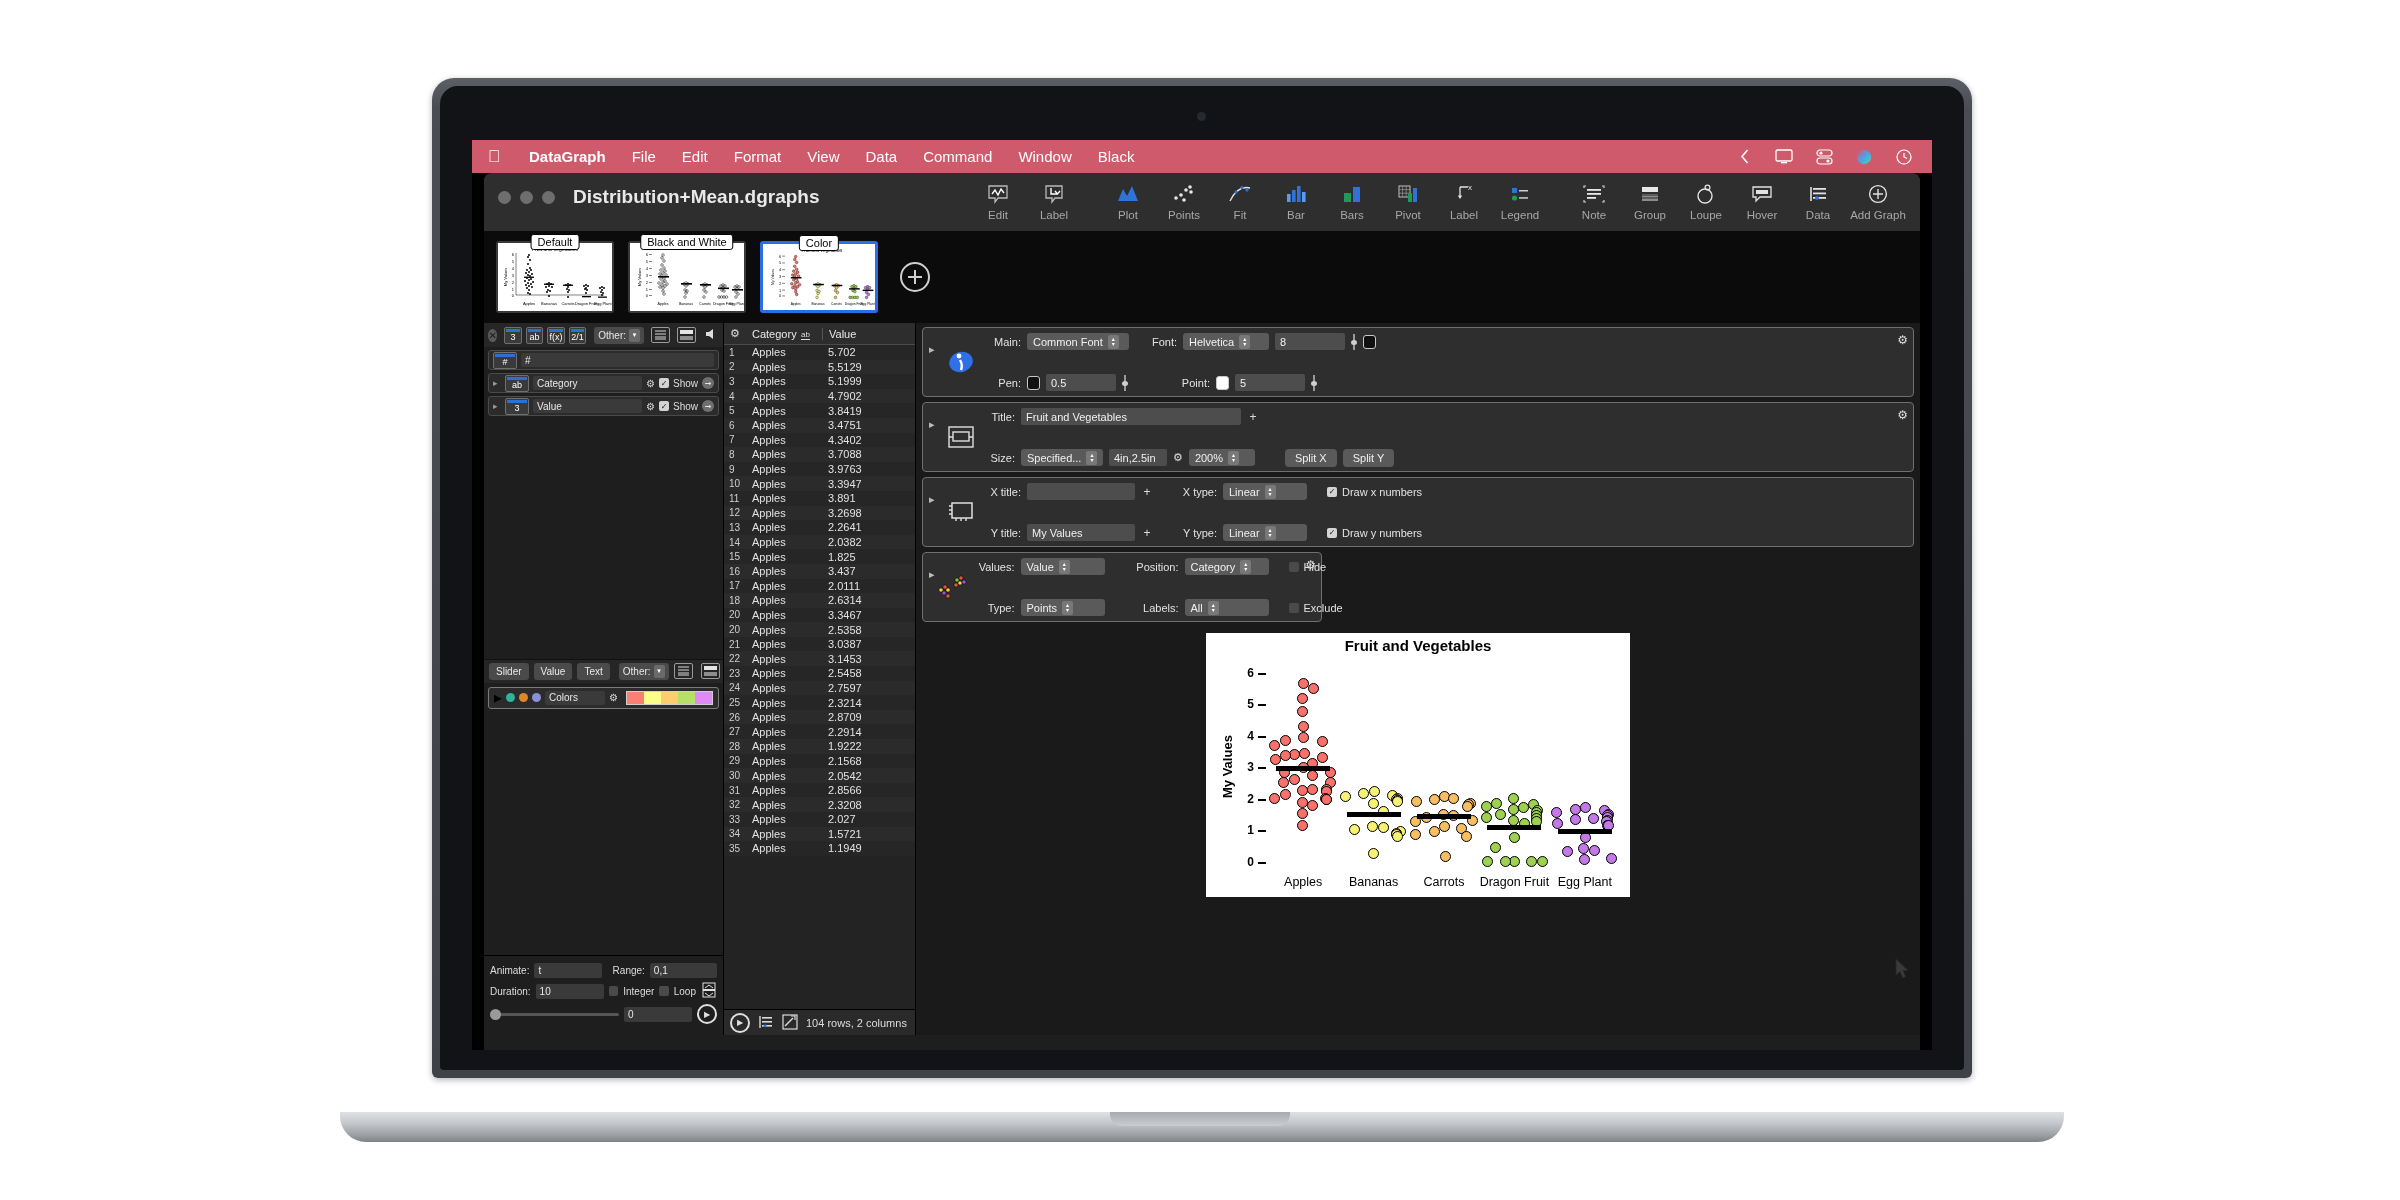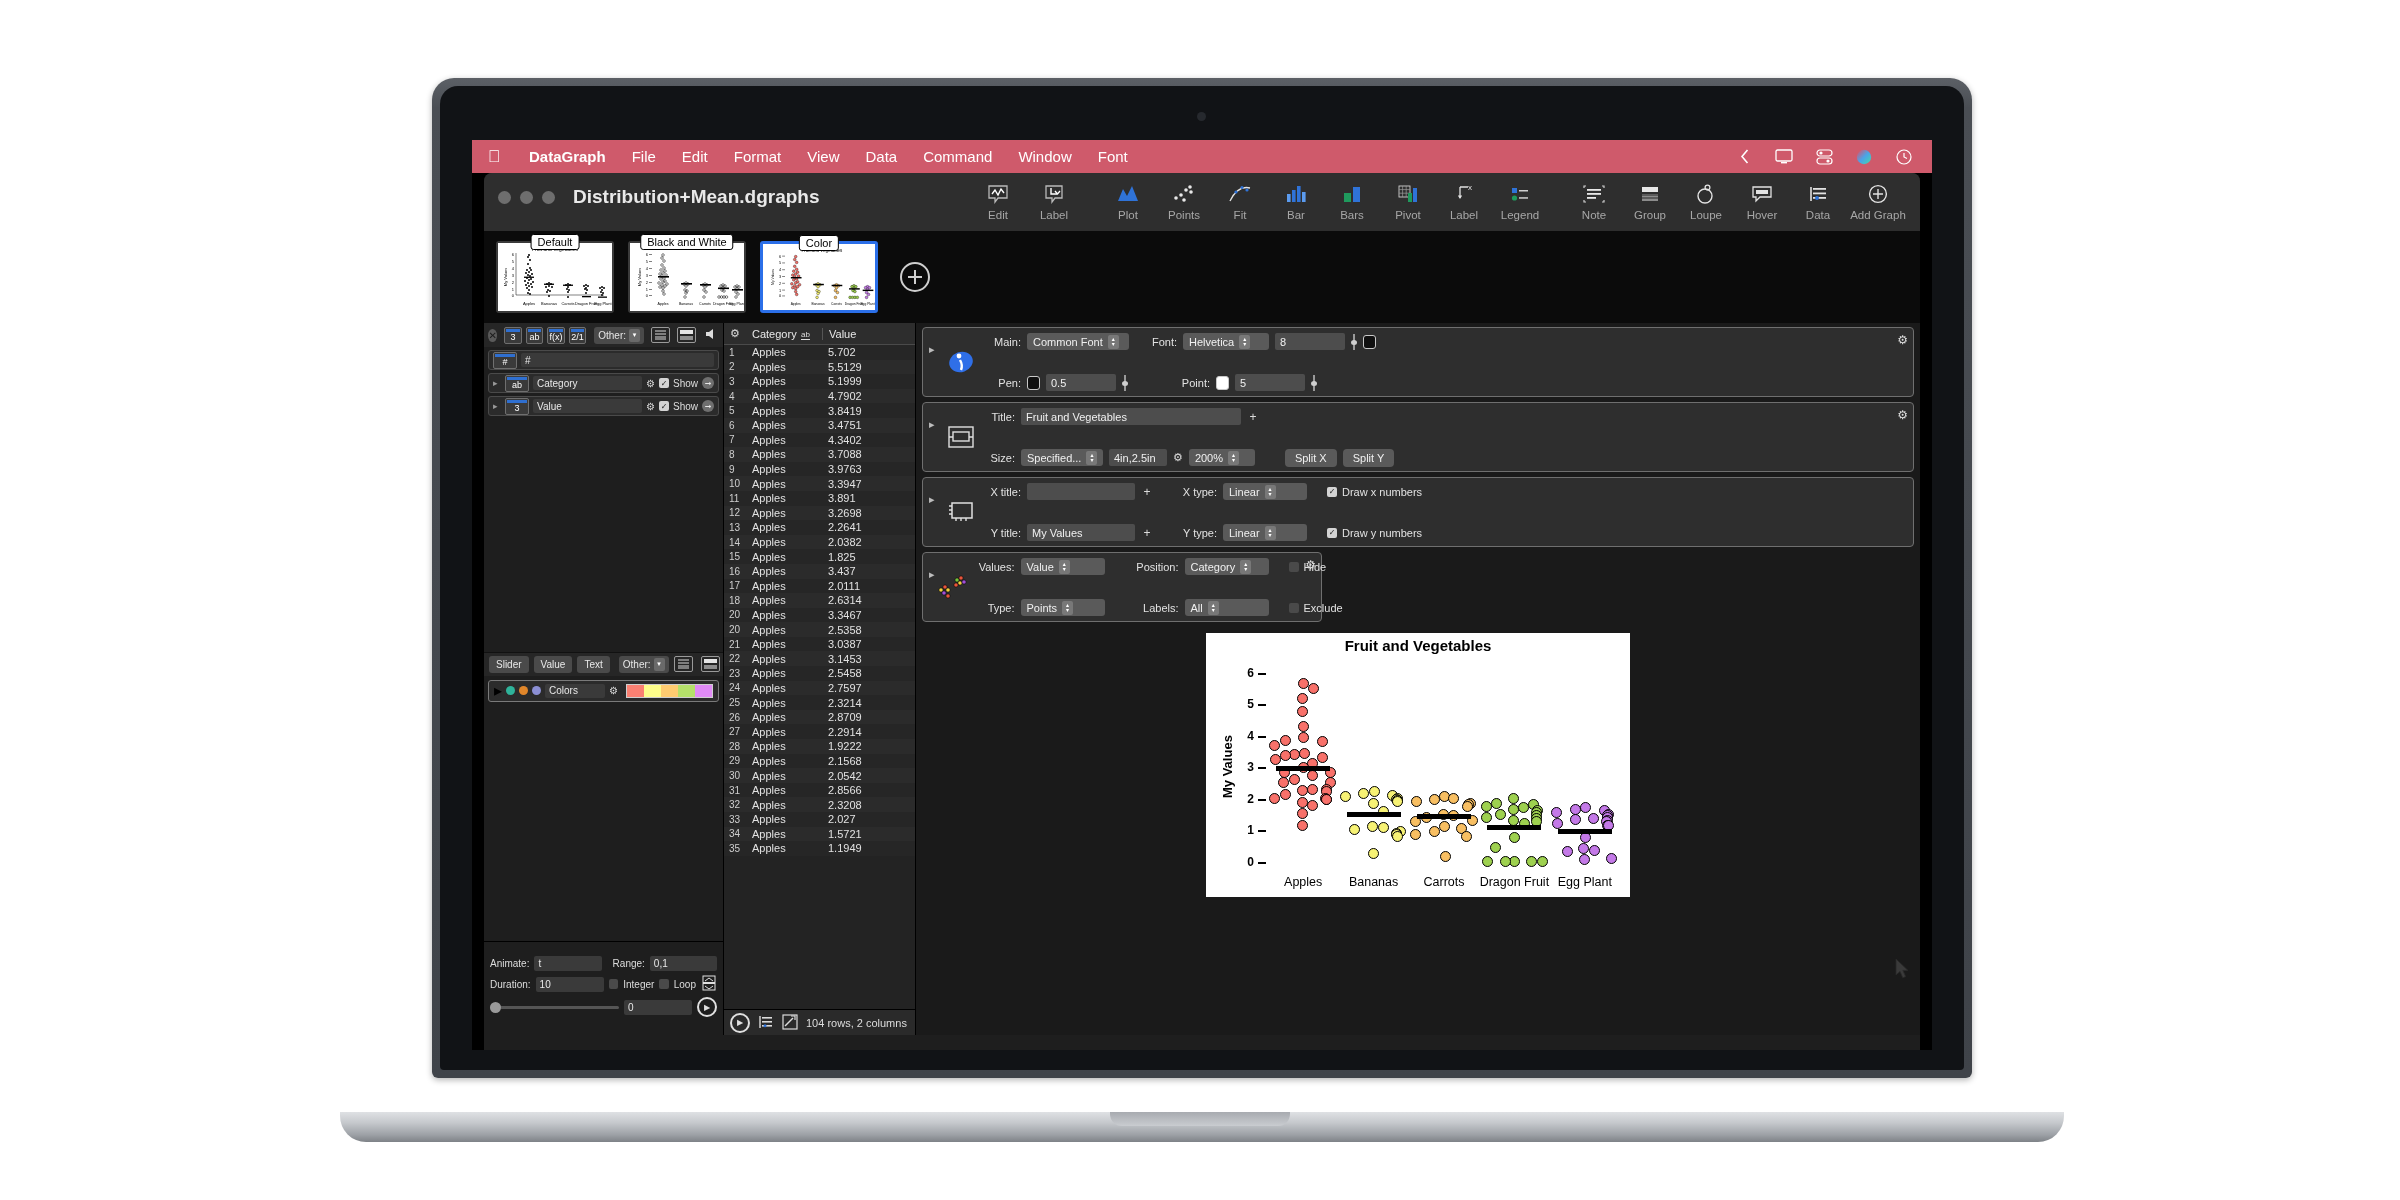--- a/index.html
+++ b/index.html
@@ -140,21 +140,21 @@
   .vars-spacer { flex:1; }
   .vars-bottom-toolbar { height:24px; display:flex; align-items:center; gap:5px; padding:0 5px; background:#262626; border-top:1px solid #111;}
   .pillbtn { height:17px; background:#4a4a4a; border-radius:3px; color:#e9e9e9; font-size:10px;
     display:flex; align-items:center; padding:0 7px; }
   .colorrow { height:22px; margin:4px; background:#2b2b2b; border:1px solid #7a7a7a; border-radius:3px;
     display:flex; align-items:center; gap:4px; padding:0 5px;}
   .cdot { width:9px; height:9px; border-radius:50%; }
   .swatches { display:flex; border:1px solid #cfcfcf; height:14px; margin-left:4px; }
   .sw { width:17px; height:100%; }
 
-  .animrow { padding:14px 6px; background:#1e1e1e; border-top:1px solid #000; }
+  .animrow { padding:7px 6px; background:#1e1e1e; border-top:1px solid #000; }
   .arow { display:flex; align-items:center; gap:5px; margin-bottom:4px; font-size:10px; color:#ddd;}
   .tfield { background:#3a3a3a; height:15px; border-radius:2px; color:#e8e8e8; font-size:10px;
     display:flex; align-items:center; padding:0 4px;}
   .slider-track { flex:1; height:3px; background:#555; border-radius:2px; position:relative; }
   .slider-knob { position:absolute; left:0; top:-4px; width:11px; height:11px; border-radius:50%; background:#9a9a9a;}
   .playbtn { width:20px; height:20px; border-radius:50%; border:2px solid #e0e0e0; display:flex;
     align-items:center; justify-content:center; color:#e0e0e0; font-size:8px; }
 
   
   .dt-head { height:22px; background:#2d2d2d; display:flex; align-items:center;
@@ -230,21 +230,21 @@
     <div class="menubar">
       <div class="apple-logo"></div>
       <div class="mi bold">DataGraph</div>
       <div class="mi">File</div>
       <div class="mi">Edit</div>
       <div class="mi">Format</div>
       <div class="mi">View</div>
       <div class="mi">Data</div>
       <div class="mi">Command</div>
       <div class="mi">Window</div>
-      <div class="mi">Font</div>
+      <div class="mi">Black</div>
       <div class="menubar-right">
         <div class="mb-icon">
           <svg width="9" height="15" viewBox="0 0 9 15">
               <path d="M7.5 1 L2 7.5 L7.5 14" stroke="#fff" stroke-width="1.6" fill="none"></path>
             </svg>
         </div>
         <div class="mb-icon">
           <svg width="18" height="15" viewBox="0 0 18 15">
               <rect x="1" y="1" width="16" height="11" rx="1.5" stroke="#fff" stroke-width="1.3" fill="none"></rect>
               <rect x="6" y="13" width="6" height="1.4" fill="#fff"></rect>

